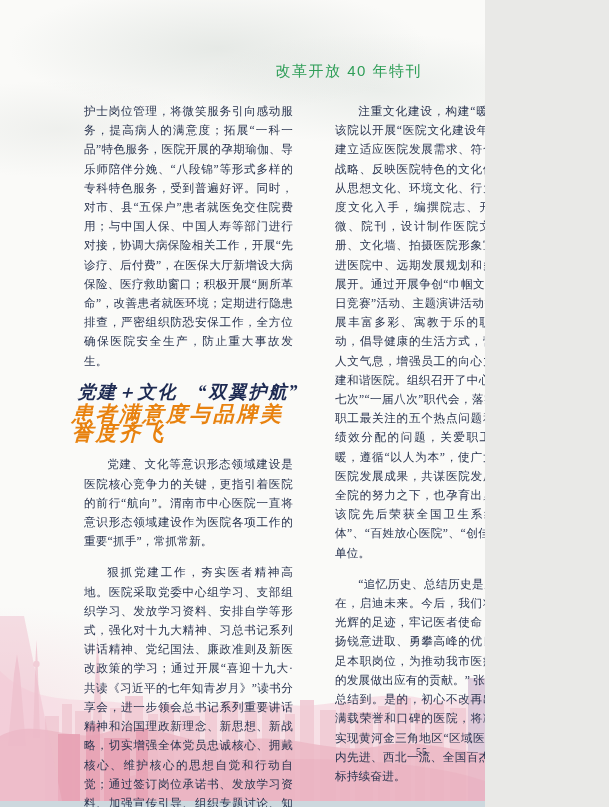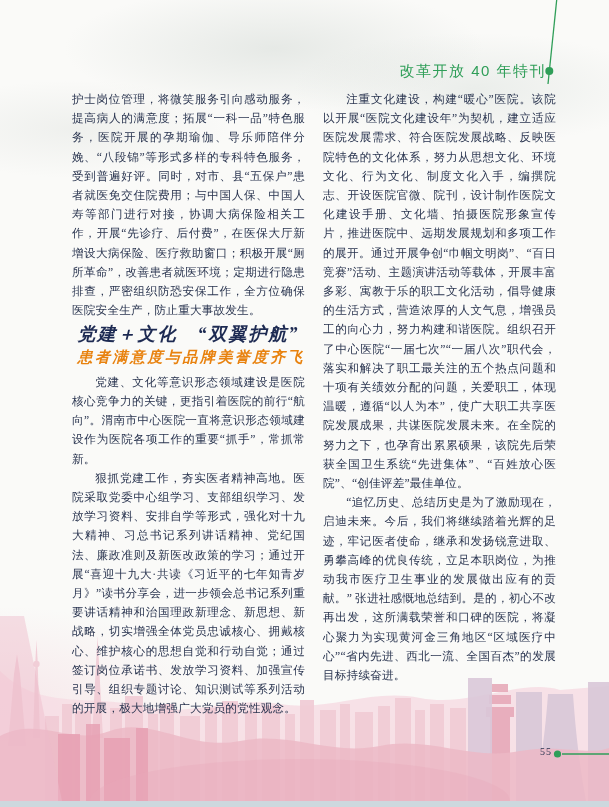--- a/index.html
+++ b/index.html
@@ -1,17 +1,17 @@
 <!DOCTYPE html>
 <html><head>
 <meta charset="utf-8">
 <style>
   html,body{margin:0;padding:0;background:#e9e9e7;}
   .page{
-    position:relative;width:609px;height:807px;overflow:hidden;
+    position:relative;width:485px;height:807px;overflow:hidden;
     background:#fafaf8;
     background-image:
       radial-gradient(ellipse 300px 90px at 45% 6%, rgba(188,198,192,.32), transparent 70%),
       radial-gradient(ellipse 260px 80px at 78% 11%, rgba(190,202,196,.26), transparent 70%),
       radial-gradient(ellipse 220px 70px at 12% 16%, rgba(198,204,199,.22), transparent 70%),
       radial-gradient(ellipse 320px 160px at 0% 88%, rgba(238,182,197,.28), transparent 65%),
       radial-gradient(ellipse 420px 150px at 60% 100%, rgba(240,200,210,.25), transparent 70%);
     font-family:"Liberation Serif","DejaVu Serif",serif;
   }
   .skyline{position:absolute;left:0;bottom:6px;width:609px;height:185px;}
@@ -22,30 +22,30 @@
     font-family:"Liberation Sans","DejaVu Sans",sans-serif;
     font-size:15px;letter-spacing:1.5px;color:#2f9e58;font-weight:500;
   }
   .col{
     position:absolute;top:90px;width:233px;
     font-size:11.6px;line-height:19.2px;letter-spacing:.2px;
     color:#2a3550;text-align:justify;text-justify:inter-ideograph;
   }
   .col-left{left:72px;}
   .col-right{left:323px;}
-  .col p{margin:0;}
+  .col p{margin:12px;}
   .col p.indent{text-indent:2em;}
   .kicker{
     margin:5px 0 3px;text-align:center;
     font-size:18px;font-weight:700;font-style:italic;
     letter-spacing:2px;color:#1d2a52;
   }
   .title{
-    margin:1px 0 6px;text-align:right;
-    font-size:15px;font-weight:700;font-style:italic;
+    margin:1px 0 6px;text-align:left;
+    font-size:21px;font-weight:700;font-style:italic;
     letter-spacing:2.5px;color:#e8820f;
   }
   .pagenum{
     position:absolute;top:746px;right:57px;
     font-size:10px;color:#2c3550;letter-spacing:1px;
   }
 </style>
 </head>
 <body>
 

